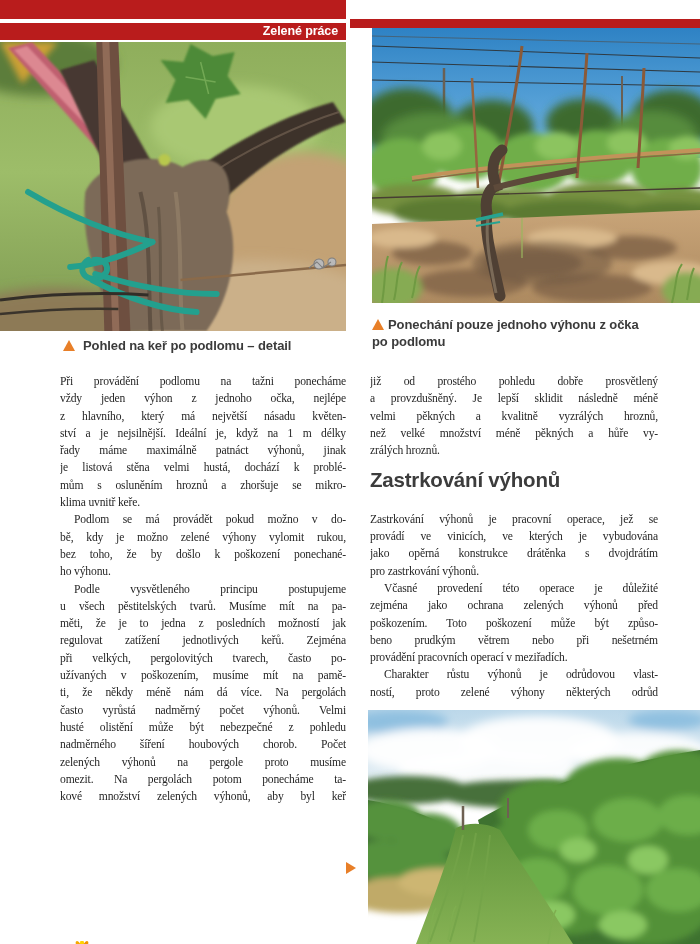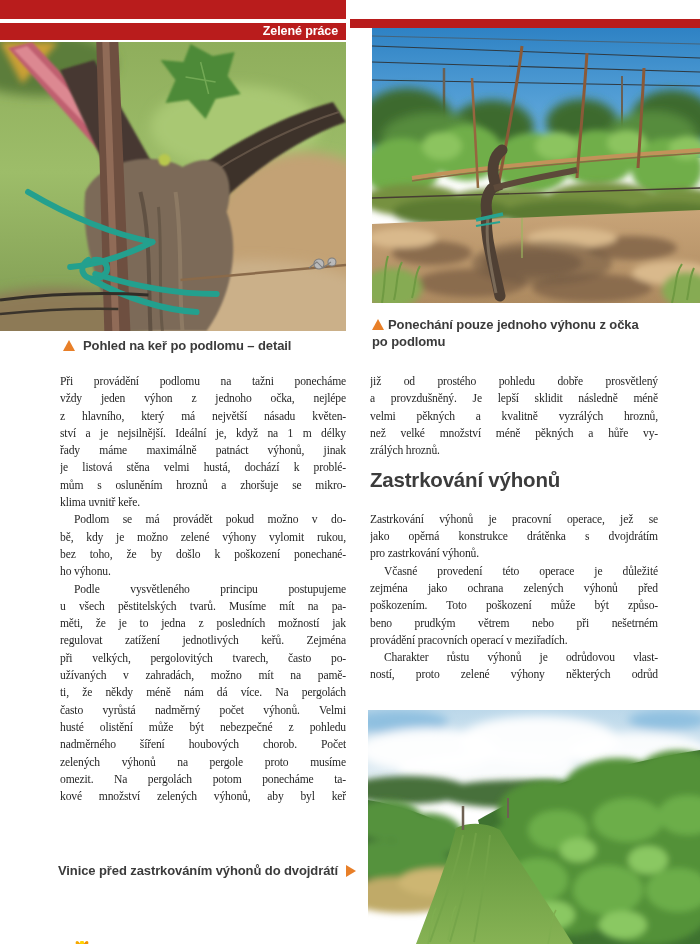--- a/index.html
+++ b/index.html
@@ -236,21 +236,21 @@
         <div class="line">bě, kdy je možno zelené výhony vylomit rukou,</div>
         <div class="line">bez toho, že by došlo k poškození ponechané-</div>
         <div class="line end">ho výhonu.</div>
       </div>
       <div class="para indent">
         <div class="line">Podle vysvětleného principu postupujeme</div>
         <div class="line">u všech pěstitelských tvarů. Musíme mít na pa-</div>
         <div class="line">měti, že je to jedna z posledních možností jak</div>
         <div class="line">regulovat zatížení jednotlivých keřů. Zejména</div>
         <div class="line">při velkých, pergolovitých tvarech, často po-</div>
-        <div class="line">užívaných v zahradách, možno mít na pamě-</div>
+        <div class="line">užívaných v poškozením, musíme mít na pamě-</div>
         <div class="line">ti, že někdy méně nám dá více. Na pergolách</div>
         <div class="line">často vyrůstá nadměrný počet výhonů. Velmi</div>
         <div class="line">husté olistění může být nebezpečné z pohledu</div>
         <div class="line">nadměrného šíření houbových chorob. Počet</div>
         <div class="line">zelených výhonů na pergole proto musíme</div>
         <div class="line">omezit. Na pergolách potom ponecháme ta-</div>
         <div class="line">kové množství zelených výhonů, aby byl keř</div>
       </div>
     </div>
 
@@ -261,39 +261,39 @@
           <div class="line">a provzdušněný. Je lepší sklidit následně méně</div>
           <div class="line">velmi pěkných a kvalitně vyzrálých hroznů,</div>
           <div class="line">než velké množství méně pěkných a hůře vy-</div>
           <div class="line end">zrálých hroznů.</div>
         </div>
       </div>
     <h2>Zastrkování výhonů</h2>
     <div>
         <div class="para">
           <div class="line">Zastrkování výhonů je pracovní operace, jež se</div>
+          <div class="line">provádí ve vinicích, ve kterých je vybudována</div>
           <div class="line">jako opěrná konstrukce drátěnka s dvojdrátím</div>
           <div class="line end">pro zastrkování výhonů.</div>
         </div>
         <div class="para indent">
           <div class="line">Včasné provedení této operace je důležité</div>
           <div class="line">zejména jako ochrana zelených výhonů před</div>
           <div class="line">poškozením. Toto poškození může být způso-</div>
           <div class="line">beno prudkým větrem nebo při nešetrném</div>
           <div class="line end">provádění pracovních operací v meziřadích.</div>
         </div>
         <div class="para indent">
           <div class="line">Charakter růstu výhonů je odrůdovou vlast-</div>
           <div class="line">ností, proto zelené výhony některých odrůd</div>
         </div>
       </div>
   </div>
 
   <div class="caption cap-bottom">
-    <span>Vinice před zastrkováním výhonů do dvojdrátí</span>
     <span class="tri-right"></span>
   </div>
 
   <div class="photo photo-bottom">
     <svg viewBox="0 0 332 234" preserveAspectRatio="none">
       <defs>
         <linearGradient id="bpsky" x1="0" y1="0" x2="0" y2="1">
           <stop offset="0" stop-color="#bcd8ea"></stop>
             <stop offset="1" stop-color="#eef4f7"></stop>
         </linearGradient>

